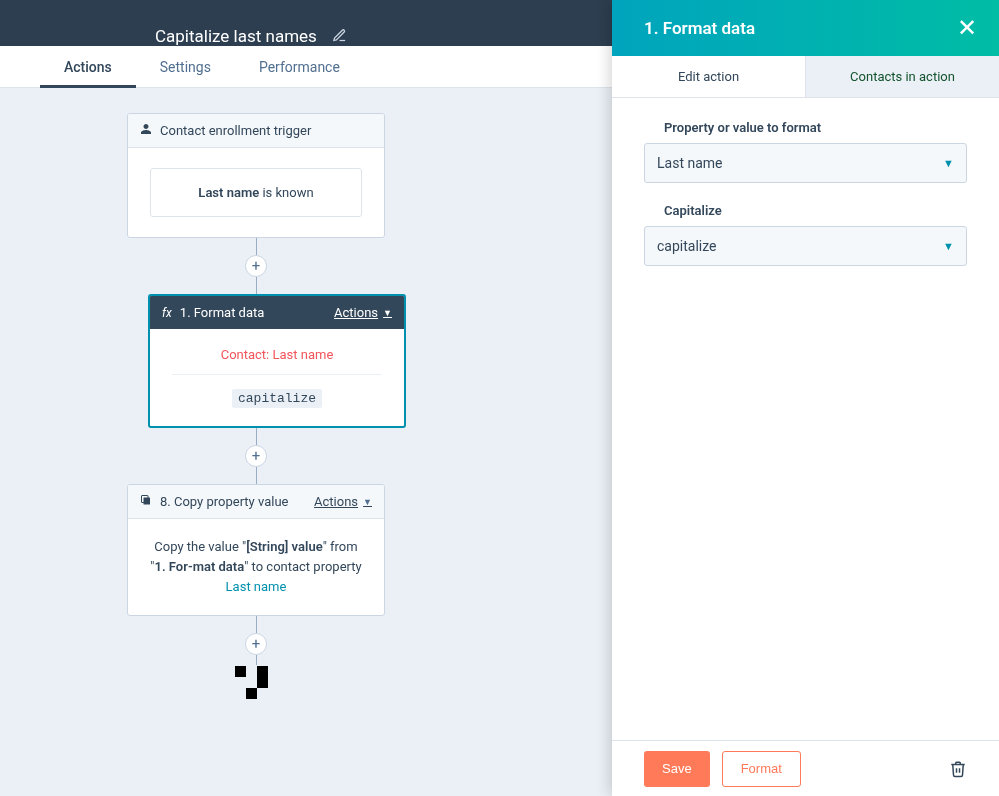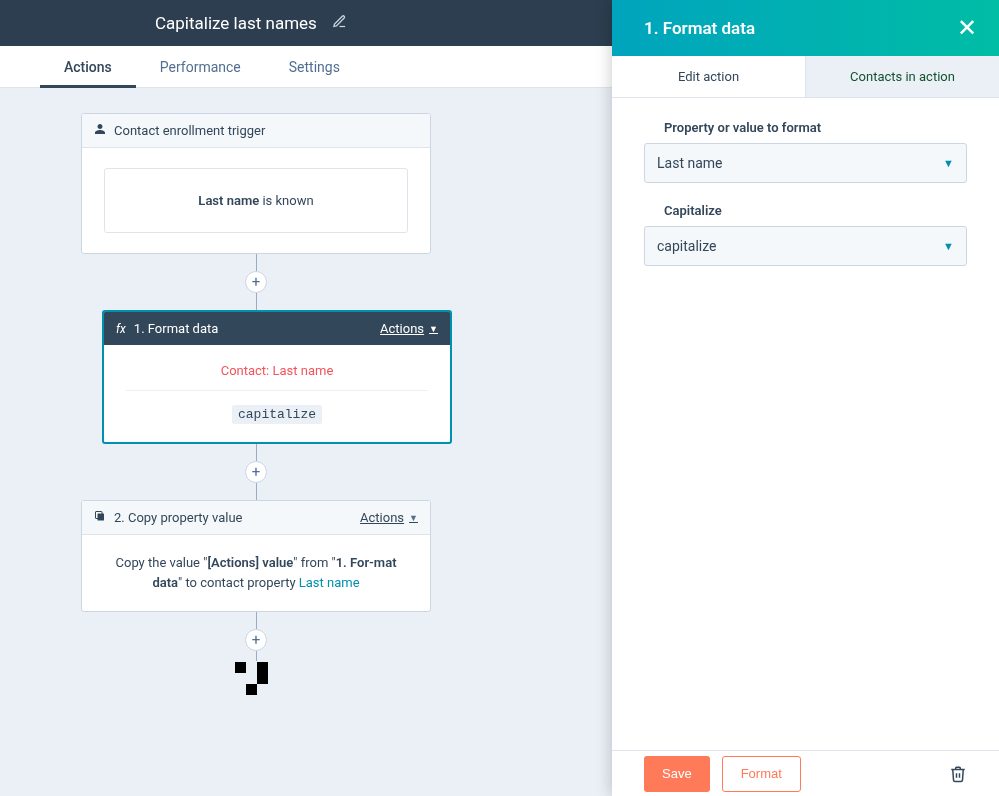--- a/index.html
+++ b/index.html
@@ -11,21 +11,21 @@
     overflow: hidden;
     color: #33475b;
     font-size: 14px;
   }
 
   
   .top-header {
     height: 46px;
     background: #2d3e50;
     display: flex;
-    align-items: center;
+    align-items: flex-end;
     padding-left: 155px;
   }
   .workflow-title {
     color: #fff;
     font-size: 17px;
     font-weight: 400;
     margin-right: 15px;
   }
   .edit-icon { color: #cbd6e2; cursor: pointer; }
 
@@ -70,21 +70,21 @@
   .flow {
     position: absolute;
     top: 25px;
     left: 107px;
     width: 298px;
     display: flex;
     flex-direction: column;
     align-items: center;
   }
   .card {
-    width: 350px;
+    width: 258px;
     background: #fff;
     border: 1px solid #cbd6e2;
     border-radius: 3px;
     overflow: hidden;
   }
   .card-header {
     background: #f5f8fa;
     padding: 9px 12px;
     font-size: 13px;
     color: #33475b;
@@ -94,21 +94,21 @@
   }
   .card-header .hicon { margin-right: 8px; font-size: 12px; }
   .card-body {
     padding: 20px 22px;
   }
 
   
   .inner-box {
     border: 1px solid #dfe3eb;
     border-radius: 3px;
-    padding: 24px 10px;
+    padding: 16px 10px;
     text-align: center;
     font-size: 13px;
   }
   .inner-box .bold { font-weight: 600; }
 
   
   .connector {
     width: 0;
     height: 17px;
     border-left: 1px solid #99acc2;
@@ -278,21 +278,21 @@
     cursor: pointer;
     margin-bottom: 20px;
   }
   .select .caret-down {
     color: #0091ae;
     font-size: 11px;
   }
 
   
   .panel-footer {
-    height: 46px;
+    height: 56px;
     border-top: 1px solid #dfe3eb;
     display: flex;
     align-items: center;
     padding: 9px 32px;
   }
   .btn {
     height: 36px;
     padding: 0 18px;
     border-radius: 3px;
     font-size: 13px;
@@ -328,22 +328,22 @@
   <span class="edit-icon">
     <svg width="15" height="15" viewBox="0 0 24 24" fill="none" stroke="currentColor" stroke-width="2">
         <path d="M12 20h9"></path>
         <path d="M16.5 3.5a2.12 2.12 0 0 1 3 3L7 19l-4 1 1-4Z"></path>
       </svg>
   </span>
 </div>
 
 <div class="tab-bar">
   <div class="top-tab active">Actions</div>
+  <div class="top-tab">Settings</div>
   <div class="top-tab">Performance</div>
-  <div class="top-tab">Settings</div>
 </div>
 
 <div class="canvas">
   <div class="flow">
 
     <div class="card">
       <div class="card-header">
         <span class="hicon">
           <svg width="12" height="12" viewBox="0 0 24 24" fill="currentColor">
               <path d="M12 12c2.7 0 5-2.3 5-5s-2.3-5-5-5-5 2.3-5 5 2.3 5 5 5zm0 2c-3.3 0-10 1.7-10 5v3h20v-3c0-3.3-6.7-5-10-5z"></path>
@@ -383,28 +383,28 @@
     <div class="connector"></div>
 
     <div class="card">
       <div class="card-header light">
         <span class="hicon">
           <svg width="12" height="12" viewBox="0 0 24 24" fill="currentColor">
               <rect x="7" y="7" width="13" height="14" rx="1"></rect>
               <rect x="3" y="3" width="13" height="14" rx="1" fill="none" stroke="currentColor" stroke-width="2"></rect>
             </svg>
         </span>
-        <span>2. Copy property value</span>
+        <span>8. Copy property value</span>
         <span class="actions-link2">
           <span>Actions</span>
           <span class="caret">▼</span>
         </span>
       </div>
       <div class="copy-body">
-        <span>Copy the value "</span><span class="bold">[Actions] value</span><span>" from "</span><span class="bold">1. For-mat data</span><span>" to contact property </span><span class="link">Last name</span>
+        <span>Copy the value "</span><span class="bold">[String] value</span><span>" from "</span><span class="bold">1. For-mat data</span><span>" to contact property </span><span class="link">Last name</span>
       </div>
     </div>
 
     <div class="connector"></div>
     <div class="add-node">+</div>
     <div class="connector" style="height:10px;"></div>
     <div class="end-pattern">
       <span class="k"></span>
         <span class="w"></span>
         <span class="k"></span>

